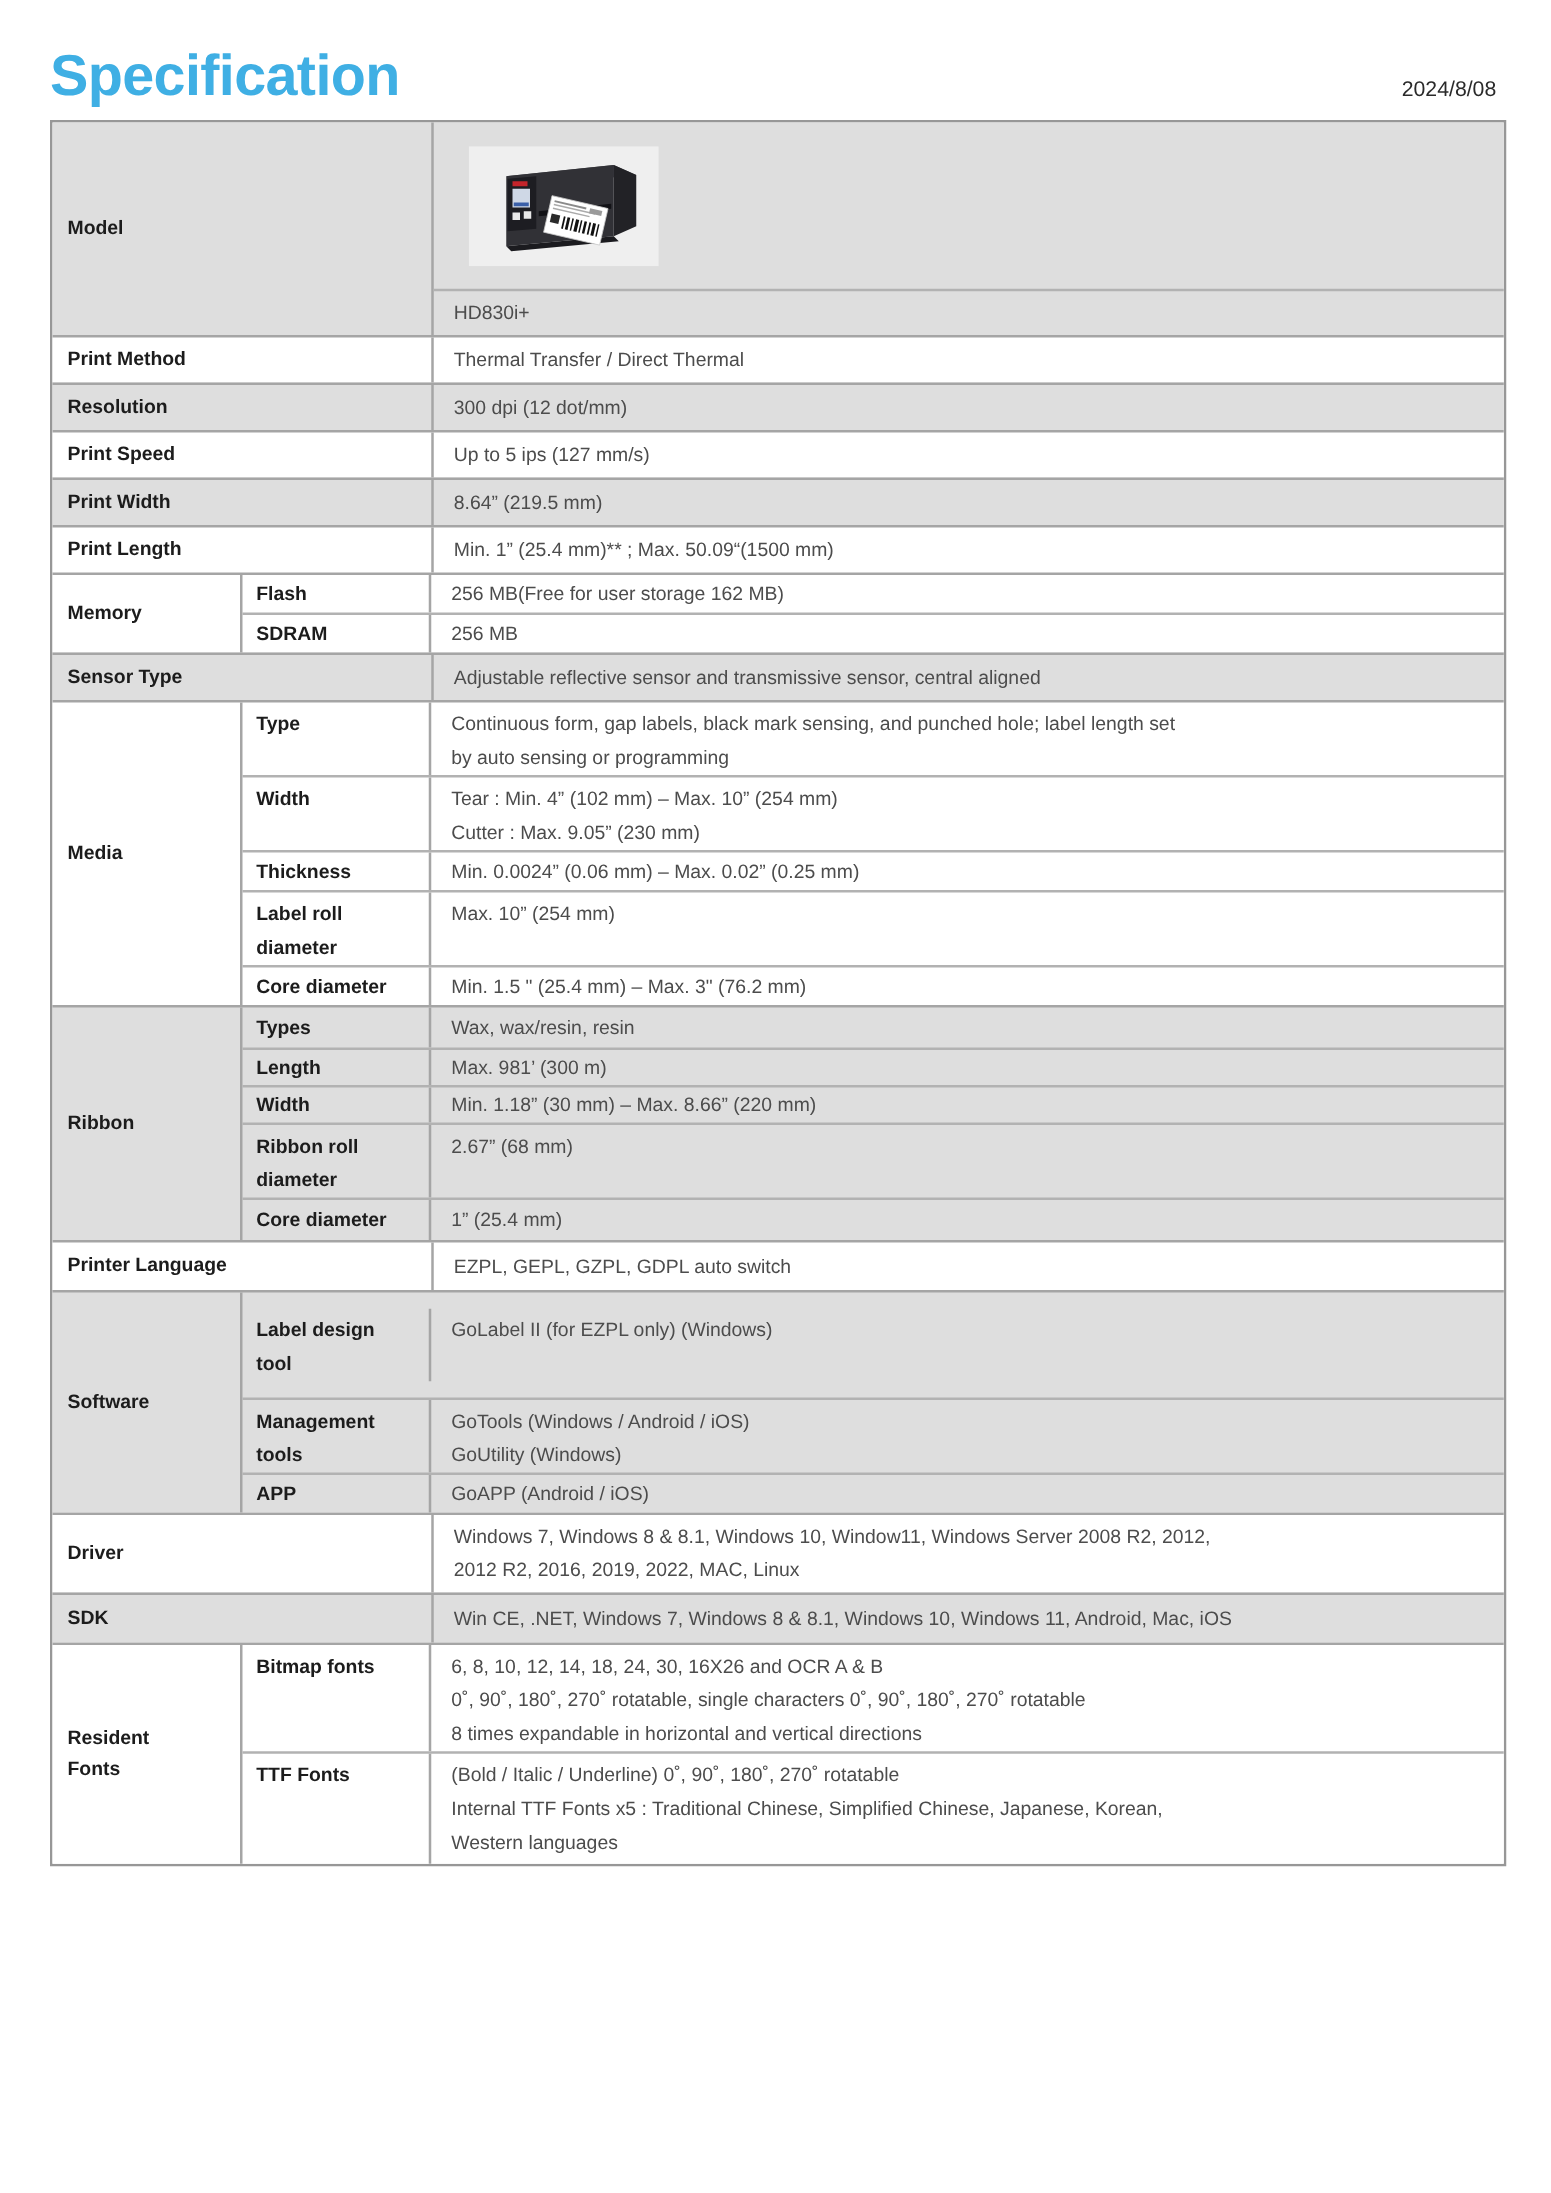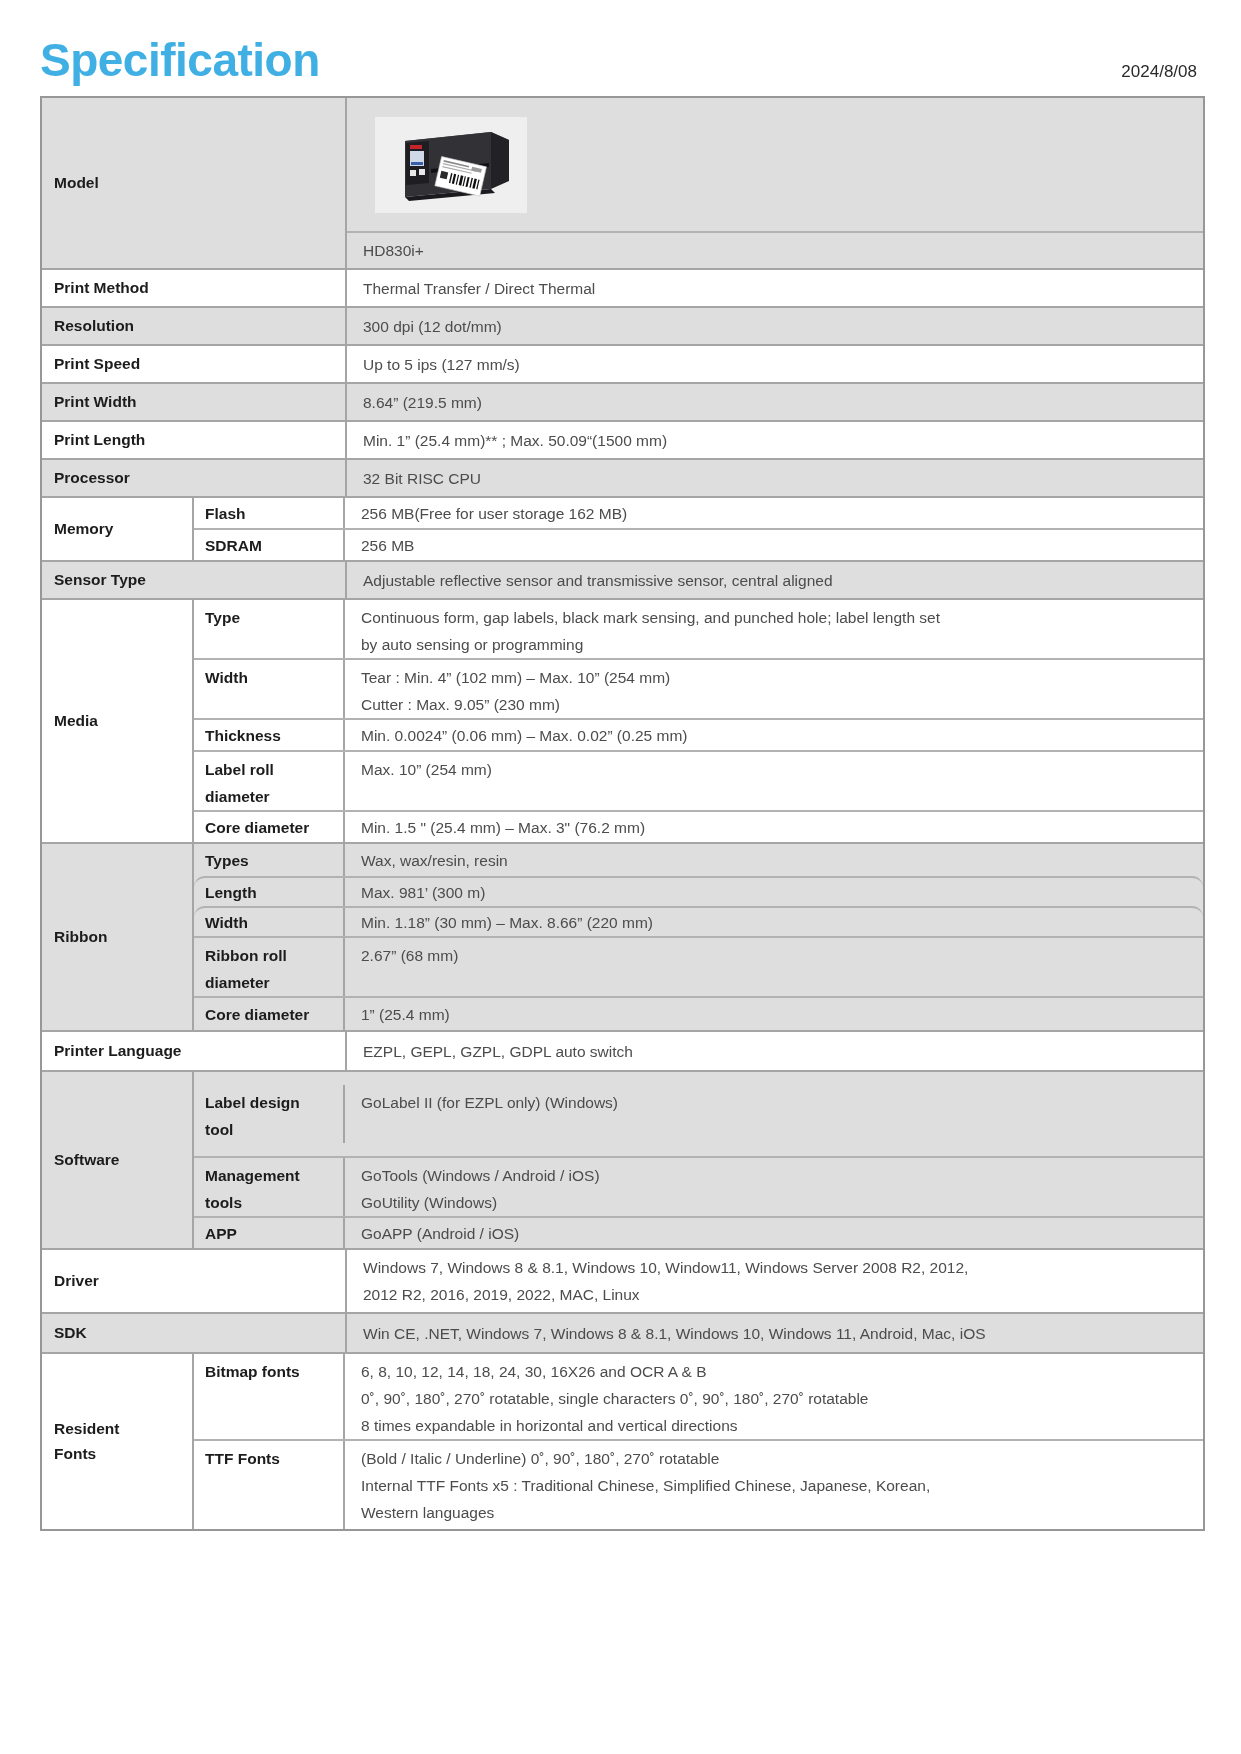--- a/index.html
+++ b/index.html
@@ -62,21 +62,21 @@
   .value.multi div{line-height:27px;}
 
   
   .top{align-items:flex-start;}
   .top .s-label,.top .value{align-items:flex-start;padding-top:4px;}
   .top .value.multi{justify-content:flex-start;}
   .h35{min-height:35px;}
   .h36{min-height:36px;}
   .h38{min-height:38px;}
   .h30{min-height:30px;}
-  .h28{min-height:28px;border-radius:11px;}
+  .h28{min-height:28px;}
   .h32{min-height:32px;}
   .h50{min-height:50px;}
   .h53{min-height:53px;margin-top:13px;}
   .h55{min-height:55px;}
   .h56{min-height:56px;}
   .h62{min-height:62px;}
   .h84{min-height:84px;}
   .h88{min-height:88px;}
 
   .img-cell{
@@ -168,24 +168,20 @@
     <div class="sec bg-gray">
       <div class="wide-label">Print Width</div>
       <div class="value h36">8.64” (219.5 mm)</div>
     </div>
 
     <div class="sec bg-white">
       <div class="wide-label">Print Length</div>
       <div class="value h36">Min. 1” (25.4 mm)** ; Max. 50.09“(1500 mm)</div>
     </div>
 
-    <div class="sec bg-gray">
-      <div class="wide-label">Processor</div>
-      <div class="value h36">32 Bit RISC CPU</div>
-    </div>
 
     <div class="sec bg-white">
       <div class="g-label">Memory</div>
       <div class="rows">
         <div class="subrow h30">
           <div class="s-label">Flash</div>
           <div class="value">256 MB(Free for user storage 162 MB)</div>
         </div>
         <div class="subrow h30">
           <div class="s-label">SDRAM</div>

